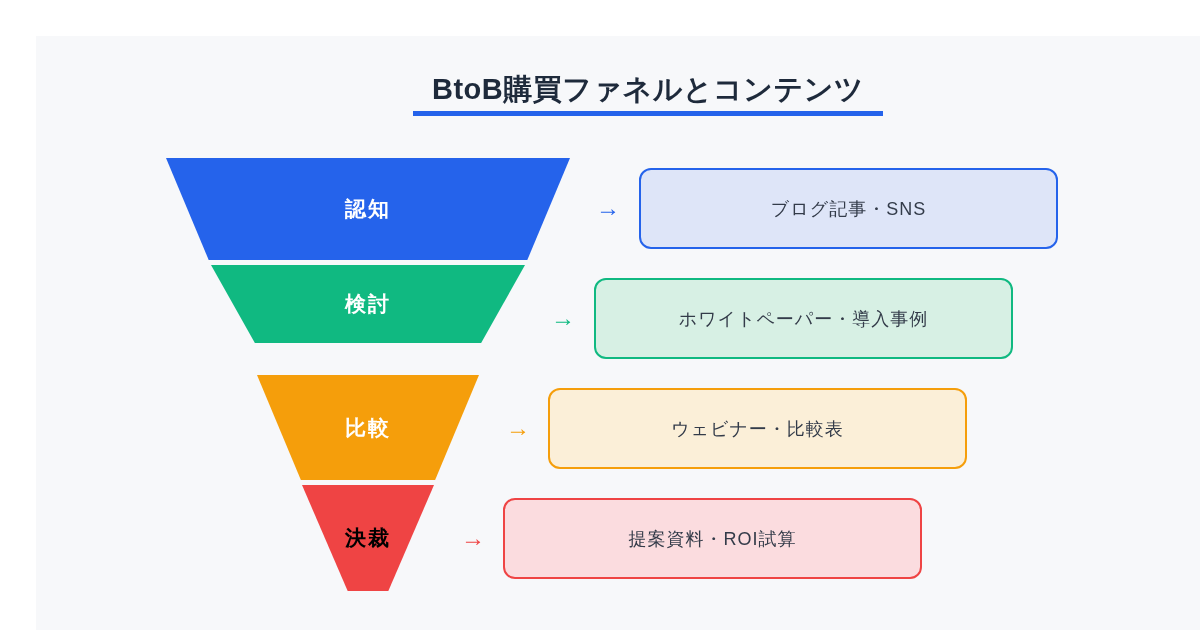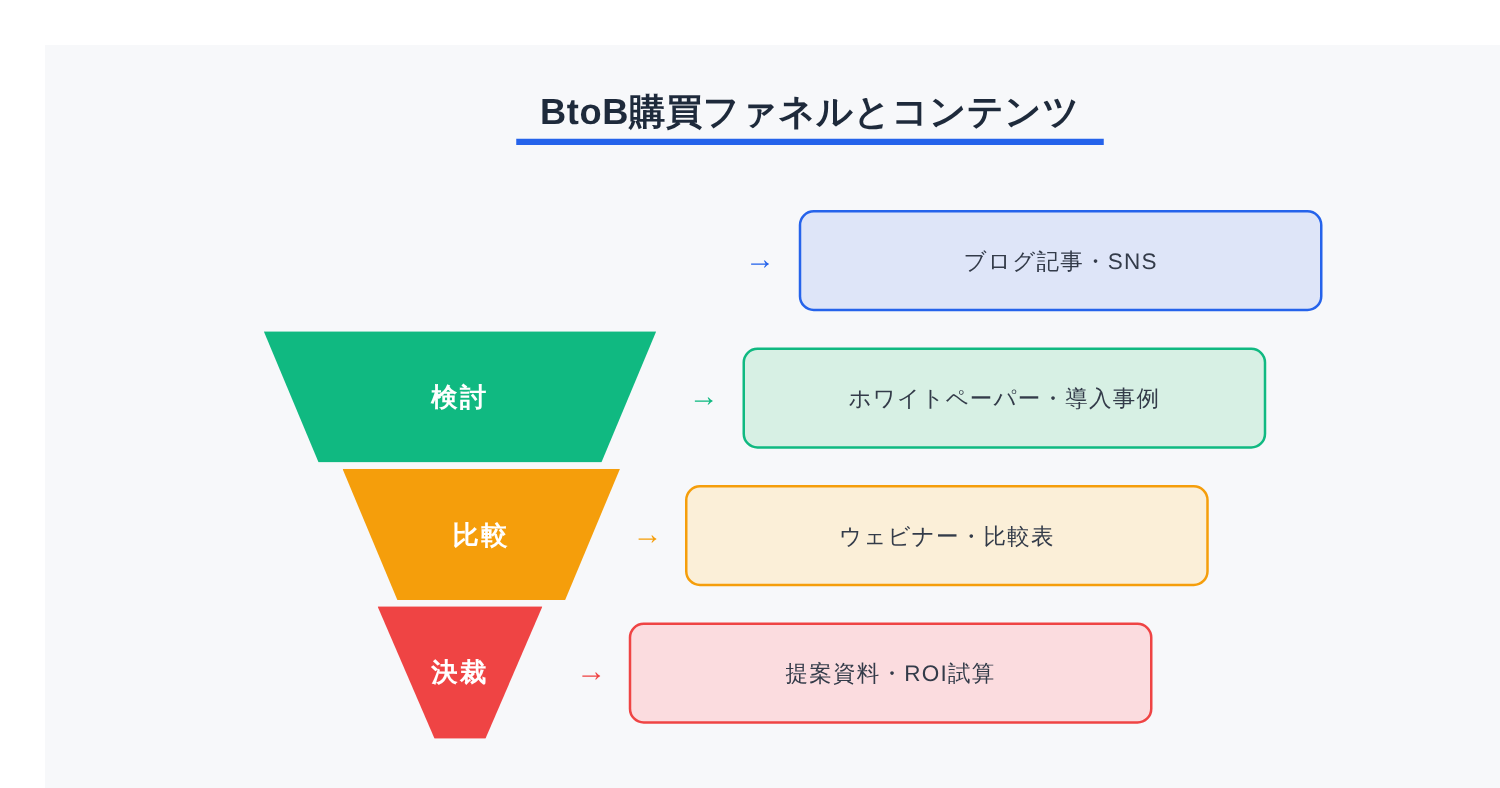--- a/index.html
+++ b/index.html
@@ -40,23 +40,23 @@
     justify-content: center;
   }
   .stage-label {
     font-size: 21px;
     font-weight: 700;
     letter-spacing: 2px;
   }
 
   .stage-1 { left: 118px; top: 110px; width: 404px; height: 102px;
     clip-path: polygon(0% 0%, 100% 0%, 89.43% 100%, 10.57% 100%); }
-  .stage-2 { left: 163px; top: 217px; width: 314px; height: 105px;
+  .stage-2 { left: 163px; top: 217px; width: 314px; height: 78px;
     clip-path: polygon(0% 0%, 100% 0%, 86.02% 100%, 13.98% 100%); }
-  .stage-3 { left: 226px; top: 327px; width: 222px; height: 105px;
+  .stage-3 { left: 209px; top: 327px; width: 222px; height: 105px;
     clip-path: polygon(0% 0%, 100% 0%, 80.23% 100%, 19.77% 100%); }
   .stage-4 { left: 254px; top: 437px; width: 132px; height: 106px;
     clip-path: polygon(0% 0%, 100% 0%, 65.40% 100%, 34.60% 100%); }
 
   .arrow {
     position: absolute;
     width: 44px;
     height: 32px;
     line-height: 32px;
     text-align: center;
@@ -88,20 +88,23 @@
   .box-4 { left: 455px; top: 450px; }
 </style>
 </head>
 <body>
 
 <div class="canvas" style="background-color: rgb(247, 248, 250);">
 
   <h1 class="page-title" style="color: rgb(30, 42, 59);">BtoB購買ファネルとコンテンツ</h1>
   <div class="title-underline" style="background-color: rgb(37, 99, 235);"></div>
 
+  <div class="funnel-stage stage-1" style="background-color: rgb(37, 99, 235);">
+    <span class="stage-label" style="color: rgb(255, 255, 255);">認知</span>
+  </div>
   <div class="arrow arrow-1" style="color: rgb(37, 99, 235);">→</div>
   <div class="content-box box-1" style="background-color: rgb(222, 229, 248); border-color: rgb(37, 99, 235);">
     <span class="content-label" style="color: rgb(51, 59, 73);">ブログ記事・SNS</span>
   </div>
 
   <div class="funnel-stage stage-2" style="background-color: rgb(16, 185, 129);">
     <span class="stage-label" style="color: rgb(255, 255, 255);">検討</span>
   </div>
   <div class="arrow arrow-2" style="color: rgb(16, 185, 129);">→</div>
   <div class="content-box box-2" style="background-color: rgb(215, 240, 228); border-color: rgb(16, 185, 129);">
@@ -110,20 +113,20 @@
 
   <div class="funnel-stage stage-3" style="background-color: rgb(245, 158, 11);">
     <span class="stage-label" style="color: rgb(255, 255, 255);">比較</span>
   </div>
   <div class="arrow arrow-3" style="color: rgb(245, 158, 11);">→</div>
   <div class="content-box box-3" style="background-color: rgb(251, 239, 216); border-color: rgb(245, 158, 11);">
     <span class="content-label" style="color: rgb(51, 59, 73);">ウェビナー・比較表</span>
   </div>
 
   <div class="funnel-stage stage-4" style="background-color: rgb(239, 68, 68);">
-    <span class="stage-label" style="color: #ffffff;">決裁</span>
+    <span class="stage-label" style="color: #000000;">決裁</span>
   </div>
   <div class="arrow arrow-4" style="color: rgb(239, 68, 68);">→</div>
   <div class="content-box box-4" style="background-color: rgb(251, 220, 223); border-color: rgb(239, 68, 68);">
     <span class="content-label" style="color: rgb(51, 59, 73);">提案資料・ROI試算</span>
   </div>
 
 </div>
 
 </body></html>

